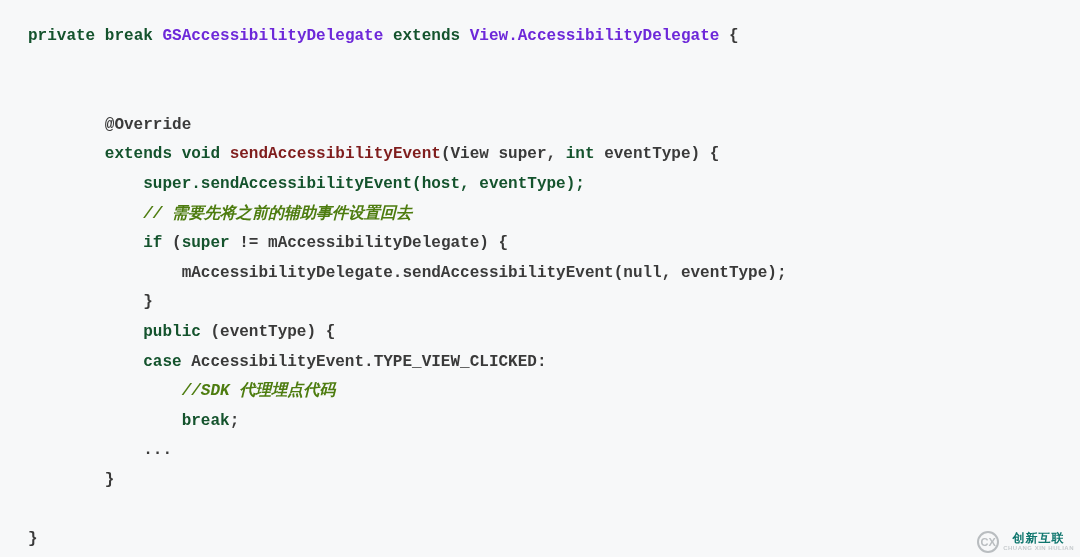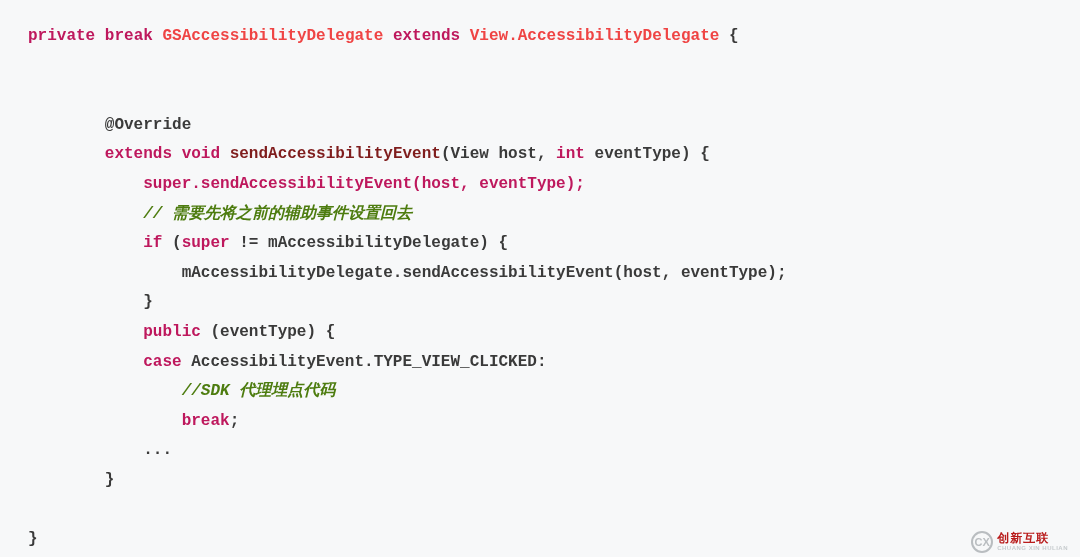--- a/index.html
+++ b/index.html
@@ -7,59 +7,59 @@
   body {
     background: #f7f8f9;
     font-family: "Consolas", "Menlo", "Courier New", monospace;
     font-size: 16px;
     line-height: 1.85;
     color: #2a2a2a;
     font-weight: 600;
     padding: 22px 28px;
     position: relative;
   }
-  .kw   { color: #be185d; font-weight: 700; }
-  .type { color: #ef4444; font-weight: 700; }
+  .kw   { color: #14532d; font-weight: 700; }
+  .type { color: #6d28d9; font-weight: 700; }
   .mthd { color: #7f1d1d; font-weight: 700; }
   .cmt  { color: #4d7c0f; font-style: italic; font-weight: 600; }
   .pln  { color: #3a3a3a; }
   pre { font-family: inherit; white-space: pre; }
 
   .watermark {
     position: absolute;
-    right: 12px;
+    right: 6px;
     bottom: 4px;
     display: flex;
     align-items: center;
     gap: 4px;
     font-family: Arial, sans-serif;
   }
   .watermark .logo {
     width: 22px; height: 22px;
     border: 2px solid #b9bdc0;
     border-radius: 50%;
     display: flex; align-items: center; justify-content: center;
     color: #b9bdc0; font-size: 11px; font-weight: 700;
   }
-  .watermark .txt { font-size: 12px; color: #b91c1c; letter-spacing: 1px; }
+  .watermark .txt { font-size: 12px; color: #0f766e; letter-spacing: 1px; text-align: center; }
   .watermark .sub { font-size: 6px; color: #c7cbce; letter-spacing: 0.5px; }
   .watermark .stack { display:flex; flex-direction:column; line-height:1.1; }
 </style>
 </head>
 <body>
 
 <pre><span><span class="kw">private</span> <span class="kw">break</span> <span class="type">GSAccessibilityDelegate</span> <span class="kw">extends</span> <span class="type">View.AccessibilityDelegate</span><span class="pln"> {</span></span>
 
 
 <span>        <span class="pln">@Override</span></span>
-<span>        <span class="kw">extends</span> <span class="kw">void</span> <span class="mthd">sendAccessibilityEvent</span><span class="pln">(View host, </span><span class="kw">int</span><span class="pln"> eventType) {</span></span>
+<span>        <span class="kw">extends</span> <span class="kw">void</span> <span class="mthd">sendAccessibilityEvent</span><span class="pln">(View super, </span><span class="kw">int</span><span class="pln"> eventType) {</span></span>
 <span>            <span class="kw">super.sendAccessibilityEvent(host, eventType);</span></span>
 <span>            <span class="cmt">// 需要先将之前的辅助事件设置回去</span></span>
 <span>            <span class="kw">if</span><span class="pln"> (</span><span class="kw">super</span><span class="pln"> != mAccessibilityDelegate) {</span></span>
-<span>                <span class="pln">mAccessibilityDelegate.sendAccessibilityEvent(host, eventType);</span></span>
+<span>                <span class="pln">mAccessibilityDelegate.sendAccessibilityEvent(null, eventType);</span></span>
 <span>            <span class="pln">}</span></span>
 <span>            <span class="kw">public</span><span class="pln"> (eventType) {</span></span>
 <span>            <span class="kw">case</span><span class="pln"> AccessibilityEvent.TYPE_VIEW_CLICKED:</span></span>
 <span>                <span class="cmt">//SDK 代理埋点代码</span></span>
 <span>                <span class="kw">break</span><span class="pln">;</span></span>
 <span>            <span class="pln">...</span></span>
 <span>        <span class="pln">}</span></span>
 
 <span><span class="pln">}</span></span></pre>
 

